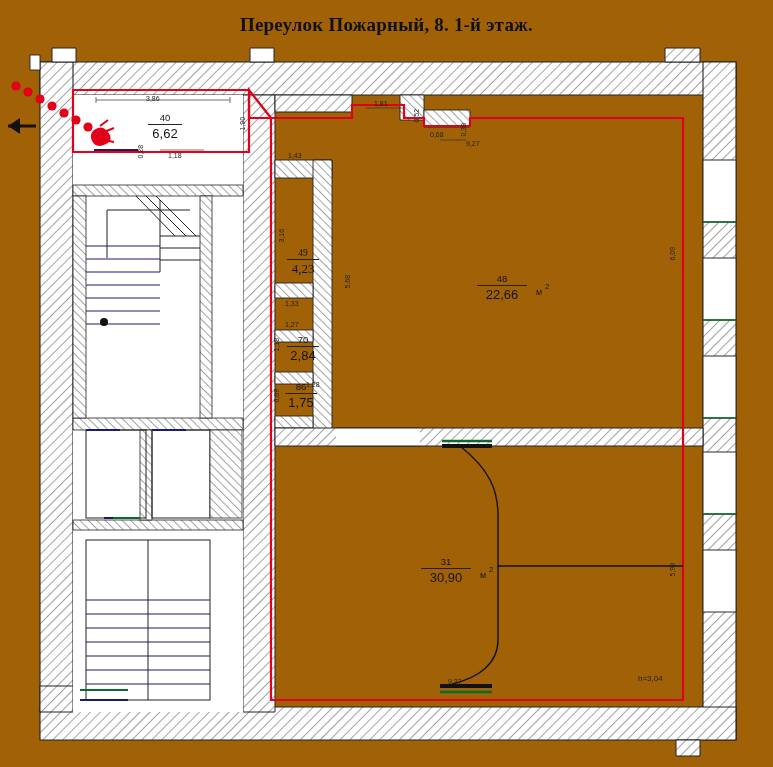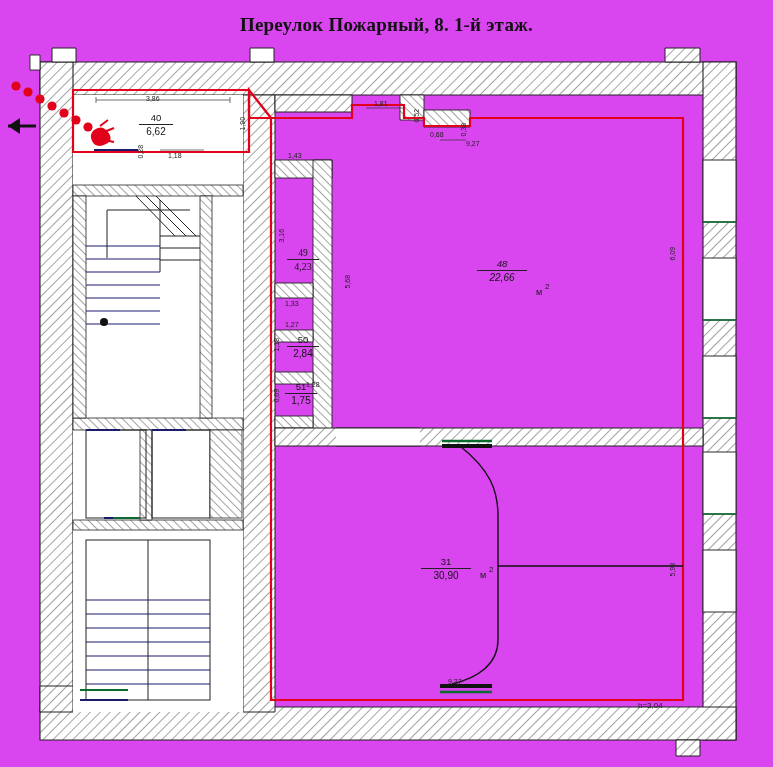--- a/index.html
+++ b/index.html
@@ -1,32 +1,32 @@
 <!DOCTYPE html>
 <html><head>
 <meta charset="utf-8">
 <style>
   html,body{margin:0;padding:0;background:#ffffff;}
   body{width:773px;height:767px;font-family:"Liberation Serif",serif;overflow:hidden;}
-  #page{position:relative;width:773px;height:767px;background:#d946ef;}
+  #page{position:relative;width:773px;height:767px;background:#a16207;}
   #title{
     position:absolute;top:14px;left:0;width:773px;text-align:center;
     font-family:"Liberation Serif",serif;font-weight:bold;font-size:19px;color:#111;
     letter-spacing:0.2px;
   }
   #canvas{position:absolute;top:0;left:0;width:773px;height:767px;}
   .lbl{
     position:absolute;font-family:"Liberation Sans",sans-serif;color:#1a1a1a;
     white-space:nowrap;line-height:1.05;
   }
   .dim{font-size:7px;color:#222;}
   .roombox{position:absolute;text-align:center;font-family:"Liberation Sans",sans-serif;color:#141414;}
   .roombox .n{font-size:9.5px;}
   .roombox .bar{height:1px;background:#222;margin:1px auto;}
-  .roombox .a{font-size:10px;}
+  .roombox .a{font-size:13px;}
   .vert{transform-origin:center center;}
 </style>
 </head>
 <body>
 
 <div id="page">
 
   <div id="title">Переулок Пожарный, 8. 1-й этаж.</div>
 
   <svg id="canvas" viewBox="0 0 773 767" xmlns="http://www.w3.org/2000/svg">
@@ -189,61 +189,61 @@
     <g stroke="#333" stroke-width="0.7">
       <line x1="96" y1="100" x2="230" y2="100"></line>
       <line x1="96" y1="97" x2="96" y2="103"></line>
       <line x1="230" y1="97" x2="230" y2="103"></line>
       <line x1="160" y1="150" x2="204" y2="150"></line>
       <line x1="366" y1="108" x2="404" y2="108"></line>
       <line x1="440" y1="140" x2="466" y2="140"></line>
     </g>
   </svg>
 
-  <div class="roombox" style="left:133px;top:112px;width:46px;">
+  <div class="roombox" style="left:142px;top:112px;width:46px;">
     <div class="n">40</div>
     <div class="bar" style="width:34px;"></div>
     <div class="a">6,62</div>
   </div>
 
   <div class="roombox" style="left:283px;top:248px;width:40px;font-family:Liberation Serif, serif;">
     <div class="n">49</div>
     <div class="bar" style="width:32px;"></div>
     <div class="a">4,23</div>
   </div>
 
   <div class="roombox" style="left:283px;top:334px;width:40px;">
-    <div class="n">50</div>
+    <div class="n">70</div>
     <div class="bar" style="width:32px;"></div>
     <div class="a">2,84</div>
   </div>
 
   <div class="roombox" style="left:281px;top:381px;width:40px;">
-    <div class="n">51</div>
+    <div class="n">86</div>
     <div class="bar" style="width:32px;"></div>
     <div class="a">1,75</div>
   </div>
 
-  <div class="roombox" style="left:472px;top:258px;width:60px;font-style:italic;">
+  <div class="roombox" style="left:472px;top:273px;width:60px;">
     <div class="n">48</div>
     <div class="bar" style="width:50px;"></div>
     <div class="a">22,66</div>
   </div>
   <div class="lbl" style="left:536px;top:288px;font-size:9px;">м</div>
   <div class="lbl" style="left:545px;top:283px;font-size:8px;">2</div>
 
   <div class="roombox" style="left:416px;top:556px;width:60px;">
     <div class="n">31</div>
     <div class="bar" style="width:50px;"></div>
     <div class="a">30,90</div>
   </div>
   <div class="lbl" style="left:480px;top:571px;font-size:9px;">м</div>
   <div class="lbl" style="left:489px;top:566px;font-size:8px;">2</div>
 
-  <div class="lbl dim" style="left:638px;top:675px;font-size:8px;margin-top:27px;">h=3,04</div>
+  <div class="lbl dim" style="left:638px;top:675px;font-size:8px;">h=3,04</div>
 
   <div class="lbl dim" style="left:146px;top:95px;">3,86</div>
   <div class="lbl dim vert" style="left:236px;top:120px;transform:rotate(-90deg);">1,90</div>
   <div class="lbl dim vert" style="left:134px;top:148px;transform:rotate(-90deg);">0,28</div>
   <div class="lbl dim" style="left:168px;top:152px;">1,18</div>
 
   <div class="lbl dim" style="left:374px;top:100px;">1,81</div>
   <div class="lbl dim vert" style="left:410px;top:112px;transform:rotate(-90deg);">0,52</div>
   <div class="lbl dim" style="left:430px;top:131px;">0,68</div>
   <div class="lbl dim vert" style="left:457px;top:126px;transform:rotate(-90deg);">0,38</div>

